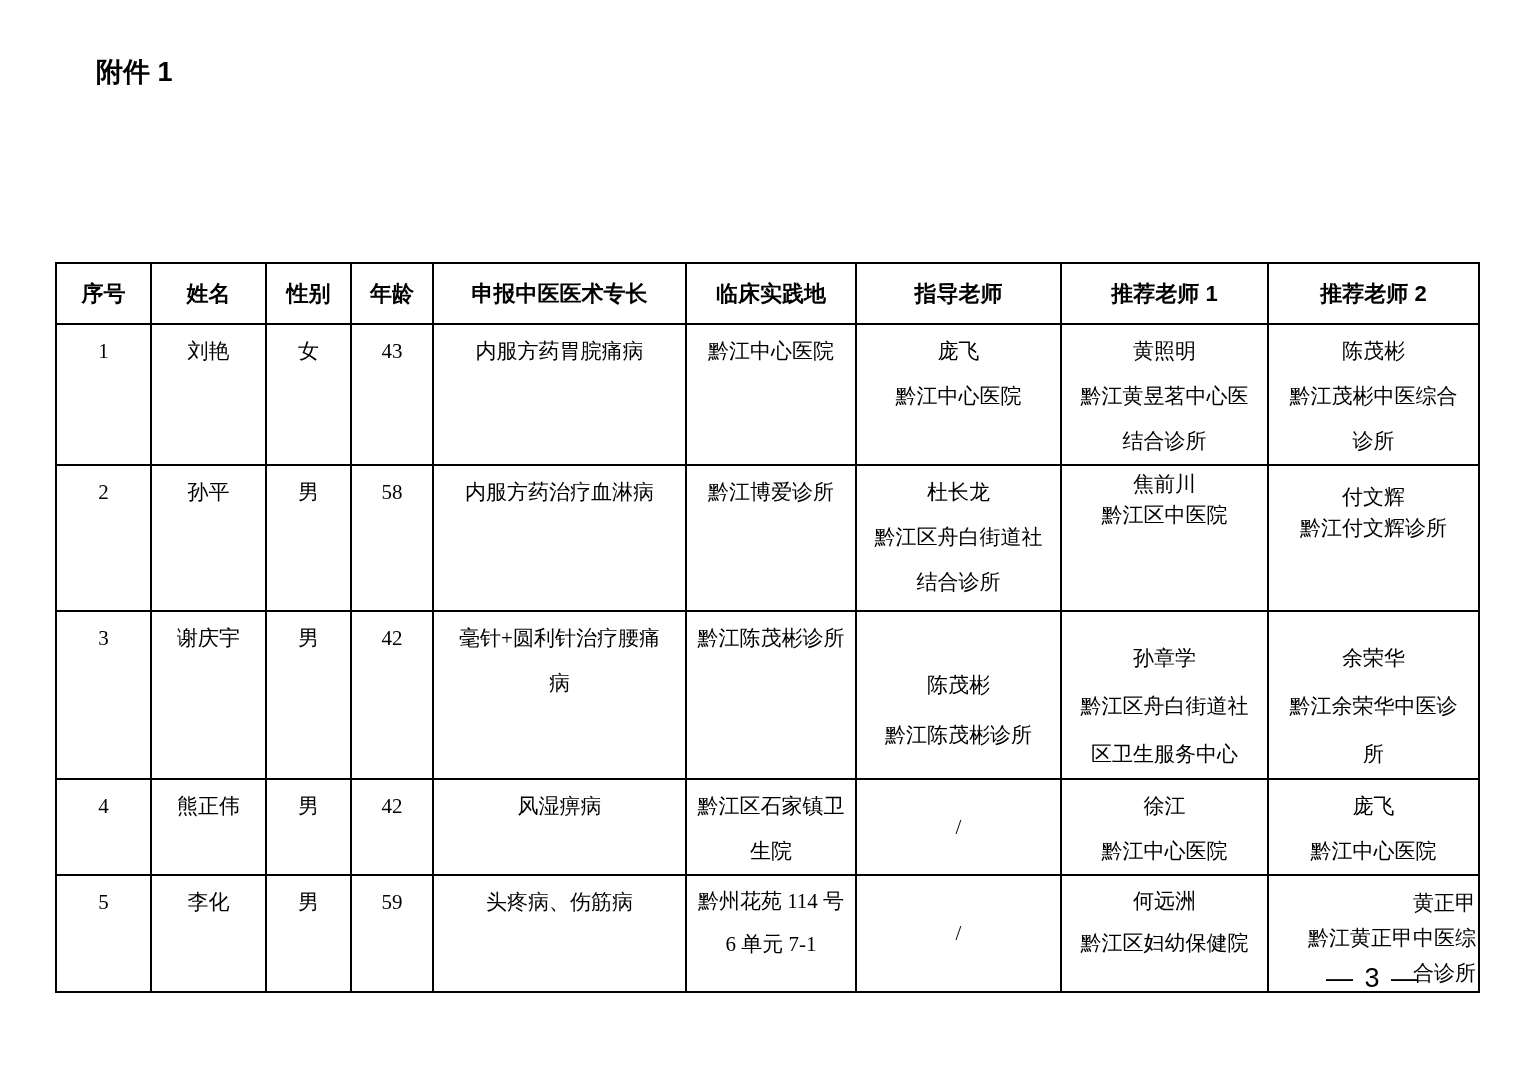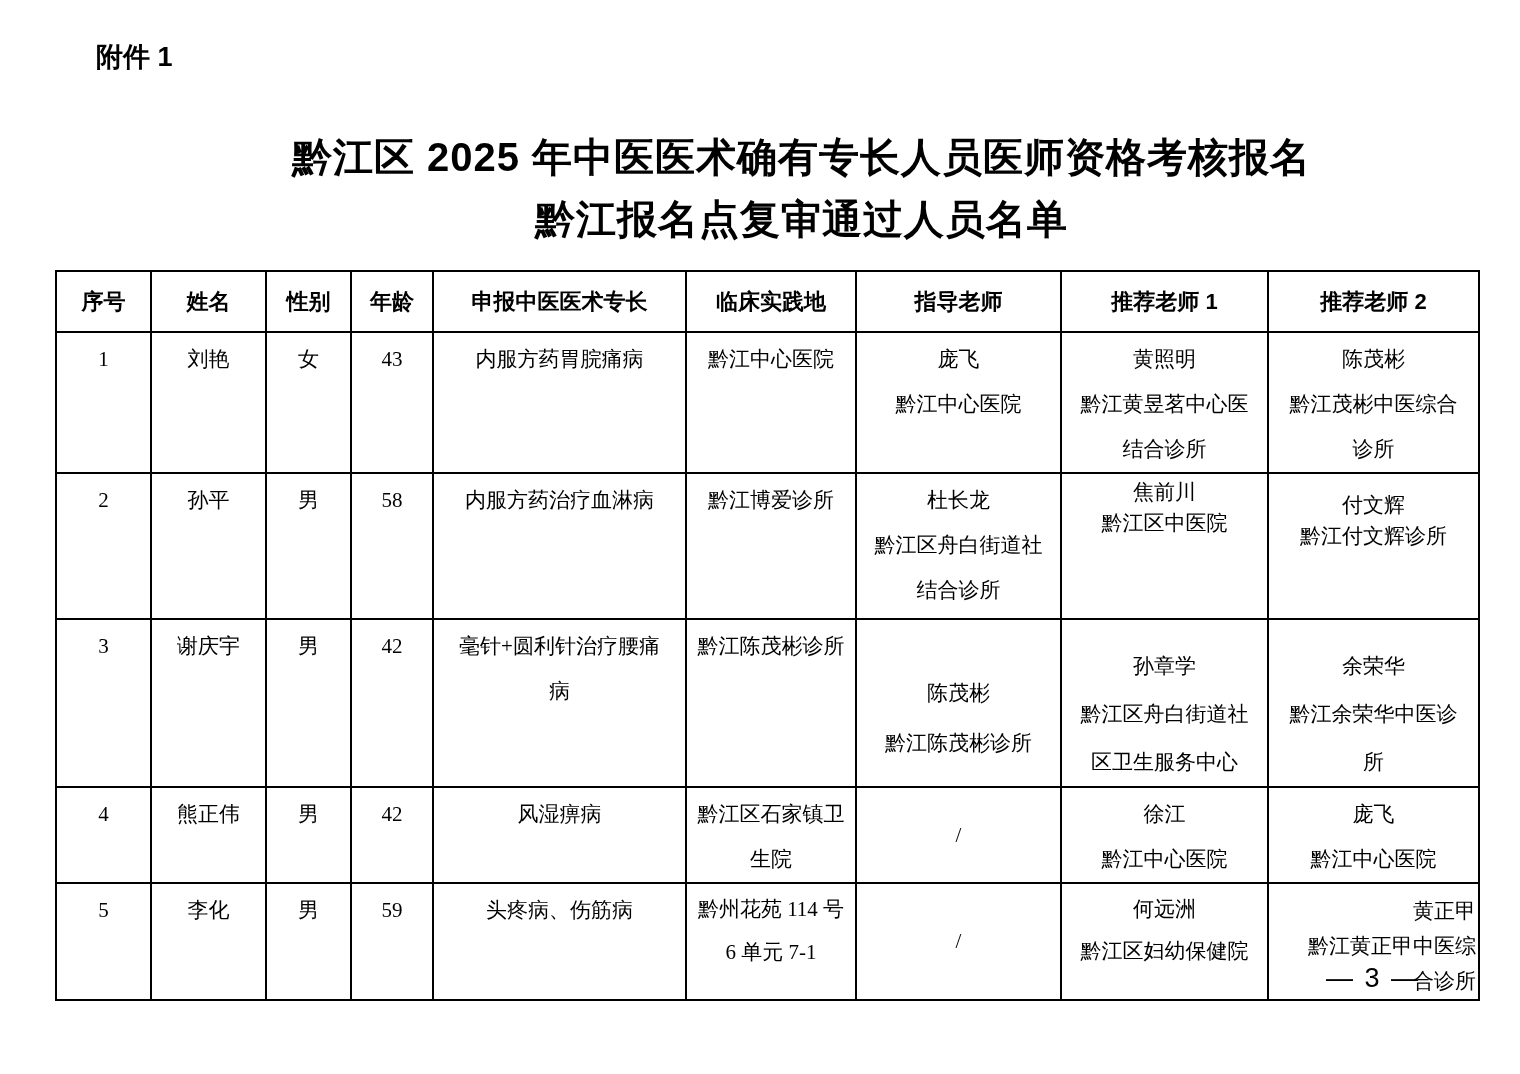--- a/index.html
+++ b/index.html
@@ -6,34 +6,34 @@
   .page {
     position:relative;
     width:1520px; height:1074px;
     background:#ffffff;
     font-family:"Liberation Serif","DejaVu Serif",serif;
     color:#000;
     overflow:hidden;
     margin:0 auto;
   }
   .attachment {
-    position:absolute; left:96px; top:39px;
+    position:absolute; left:96px; top:54px;
     font-family:"Liberation Sans","DejaVu Sans",sans-serif;
     font-weight:700; font-size:27px;text-align:right;
   }
   .title {
     position:absolute; left:55px; top:126px; width:1423px;
     box-sizing:border-box; padding-left:70px;
     text-align:center;
     font-family:"Liberation Sans","DejaVu Sans",sans-serif;
     font-weight:800; font-size:40px; line-height:62px;
     letter-spacing:1px;
   }
   table.roster {
-    position:absolute; left:55px; top:270px; width:1423px;
+    position:absolute; left:55px; top:262px; width:1423px;
     border-collapse:collapse; table-layout:fixed;
   }
   .roster th, .roster td {
     border:2px solid #000;
     text-align:center;
     overflow:hidden;
   }
   .roster th {
     font-family:"Liberation Sans","DejaVu Sans",sans-serif;
     font-weight:700; font-size:22px;
@@ -74,24 +74,20 @@
     font-size:27px; letter-spacing:2px;
   }
 </style>
 </head>
 <body>
 
 <div class="page">
 
   <div class="attachment">附件 1</div>
 
-  <div class="title">
-    <div>黔江区 2025 年中医医术确有专长人员医师资格考核报名</div>
-    <div>黔江报名点复审通过人员名单</div>
-  </div>
 
   <table class="roster">
     <colgroup id="cols">
         <col style="width: 95px;">
         <col style="width: 115px;">
         <col style="width: 85px;">
         <col style="width: 82px;">
         <col style="width: 253px;">
         <col style="width: 170px;">
         <col style="width: 205px;">

